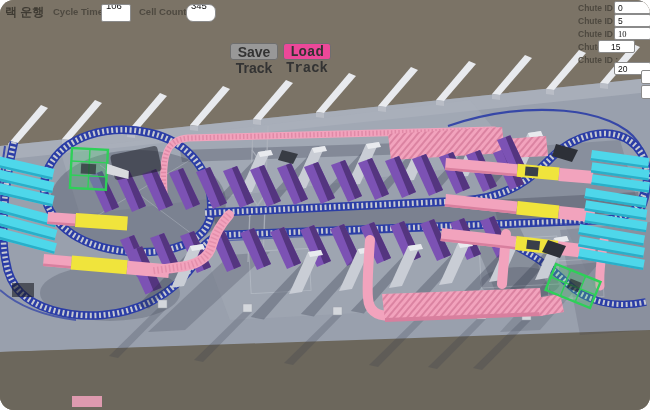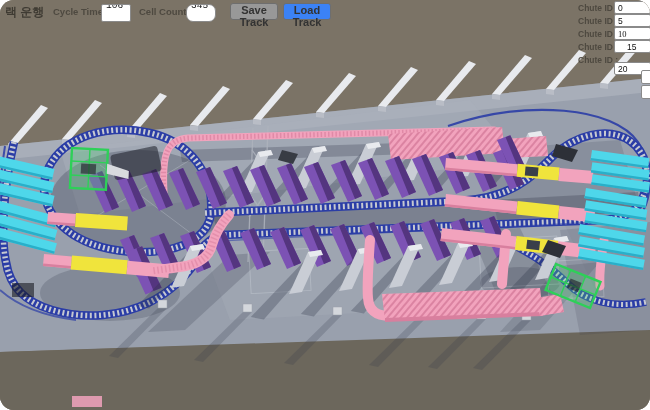--- a/index.html
+++ b/index.html
@@ -13,26 +13,26 @@
     --ramp-light:#e8eaee; --ramp-mid:#b9bdc6;
   }
   html,body{margin:0;padding:0;background:#fff;}
   .frame{position:relative;width:650px;height:410px;border-radius:14px;overflow:hidden;
          background:var(--backdrop);font-family:"Liberation Sans",sans-serif;}
   .scene{position:absolute;left:0;top:0;}
   .tlabel{position:absolute;font-size:9.5px;font-weight:700;color:#4e4940;white-space:nowrap;}
   .applabel{position:absolute;font-size:12px;font-weight:700;color:#3f3b33;white-space:nowrap;}
   .tinput{position:absolute;background:#fff;border:1px solid #8a8a8a;border-radius:2px;
           font-size:9.5px;color:#111;height:15px;box-sizing:border-box;padding:0 0 16px 4px;
-          font-family:Liberation Mono, monospace;}
+          font-family:Liberation Sans, sans-serif;}
   .tbtn{position:absolute;height:17px;border:1px solid #6e6e6e;border-radius:3px;
-        font-size:11px;font-weight:700;color:#333;padding:0;cursor:pointer;
-        font-family:"Liberation Sans",sans-serif;}
+        font-size:14px;font-weight:700;color:#333;padding:0;cursor:pointer;
+        font-family:"Liberation Sans",sans-serif;margin-top:40px;}
   .btn-save{background:#989898;}
-  .btn-load{background:#3b82f6;}
+  .btn-load{background:#ec4899;font-family:Liberation Mono, monospace;}
   .clabel{position:absolute;font-size:8.5px;font-weight:700;color:#4e4940;width:34px;text-align:right;white-space:nowrap;}
   .cinput{position:absolute;background:#fff;border:1px solid #8a8a8a;border-radius:2px;
           font-size:8.5px;color:#111;height:13px;width:37px;box-sizing:border-box;padding:0 0 0 3px;
           font-family:"Liberation Sans",sans-serif;}
   .sliver{position:absolute;background:#fff;border:1px solid #8a8a8a;border-radius:2px;width:12px;height:12px;}
 </style>
 </head>
 <body>
 
 <div class="frame">
@@ -366,21 +366,21 @@
     <span class="clabel" style="left:578px;top:3px;">Chute ID :</span>
     <input class="cinput" style="left: 614px; top: 1px;" value="0">
 
     <span class="clabel" style="left:578px;top:16px;">Chute ID :</span>
     <input class="cinput" style="left: 614px; top: 14px;" value="5">
 
     <span class="clabel" style="left:578px;top:29px;">Chute ID :</span>
     <input class="cinput" style="left: 614px; top: 27px; font-family: Liberation Serif, serif;" value="10">
 
     <span class="clabel" style="left:578px;top:42px;">Chute ID :</span>
-    <input class="cinput" style="left: 614px; top: 40px; padding-left: 12px;" value="15">
+    <input class="cinput" style="left: 598px; top: 40px; padding-left: 12px;" value="15">
 
     <span class="clabel" style="left:578px;top:55px;">Chute ID :</span>
     <input class="cinput" style="left: 614px; top: 62px;" value="20">
 
     <div class="sliver" style="left:641px;top:70px;"></div>
     <div class="sliver" style="left:641px;top:85px;"></div>
   </div>
 
 </div>
 

